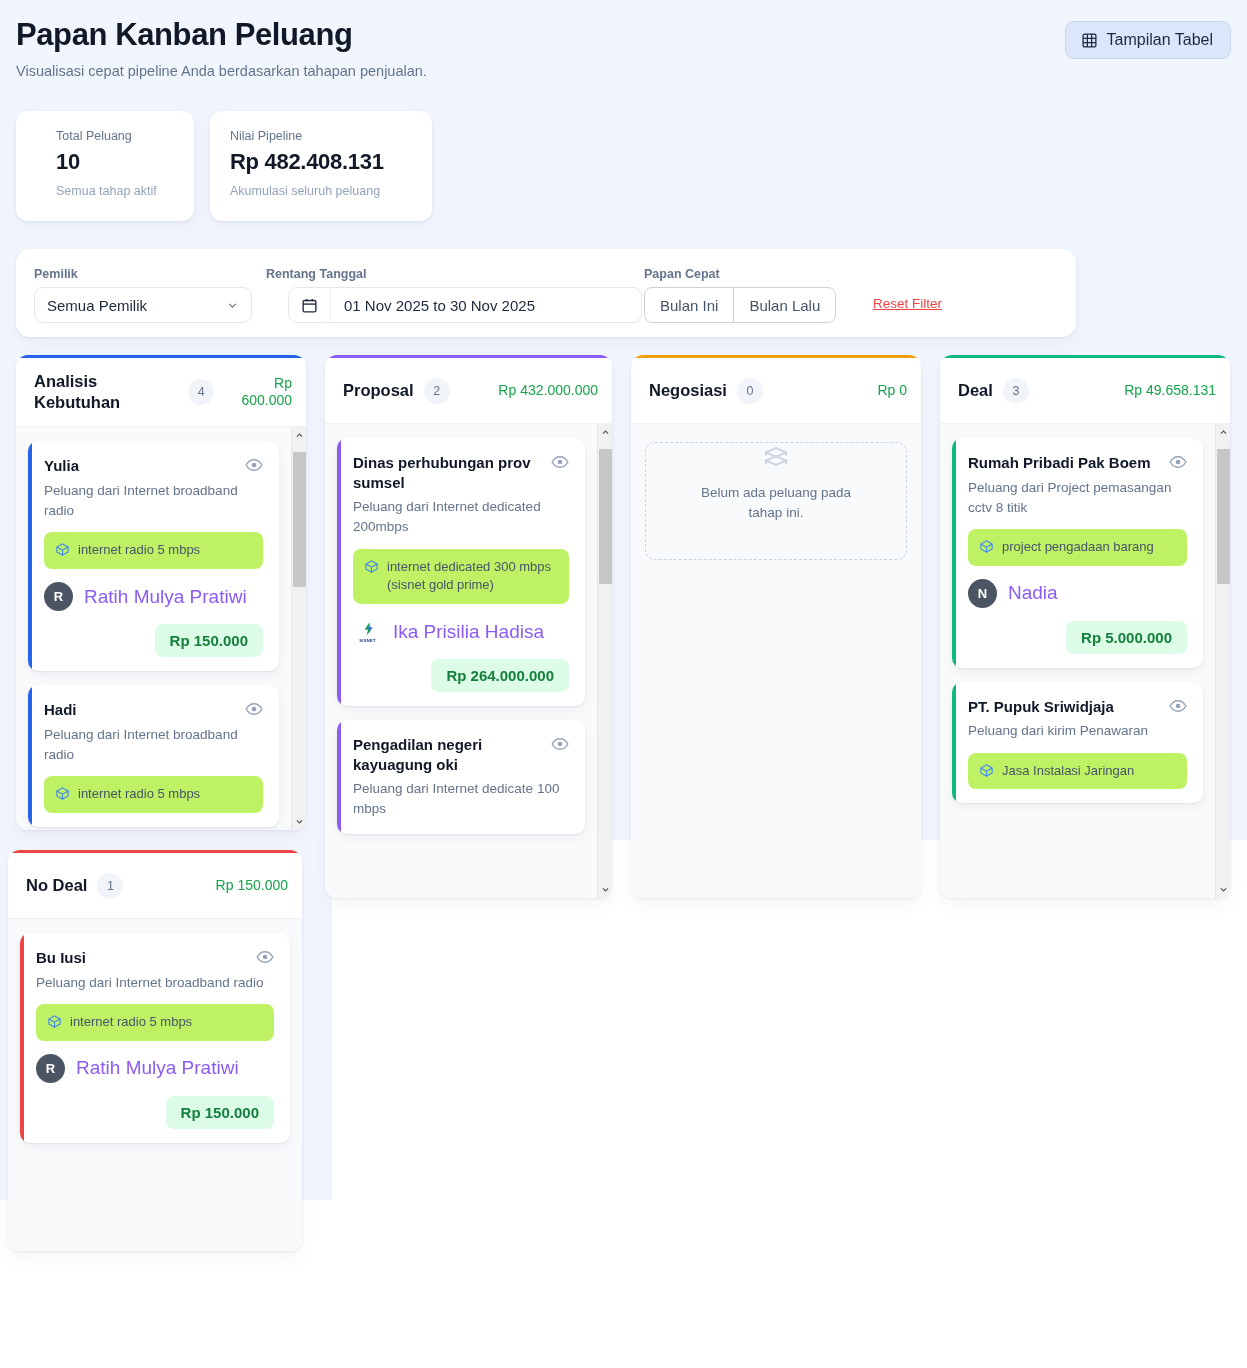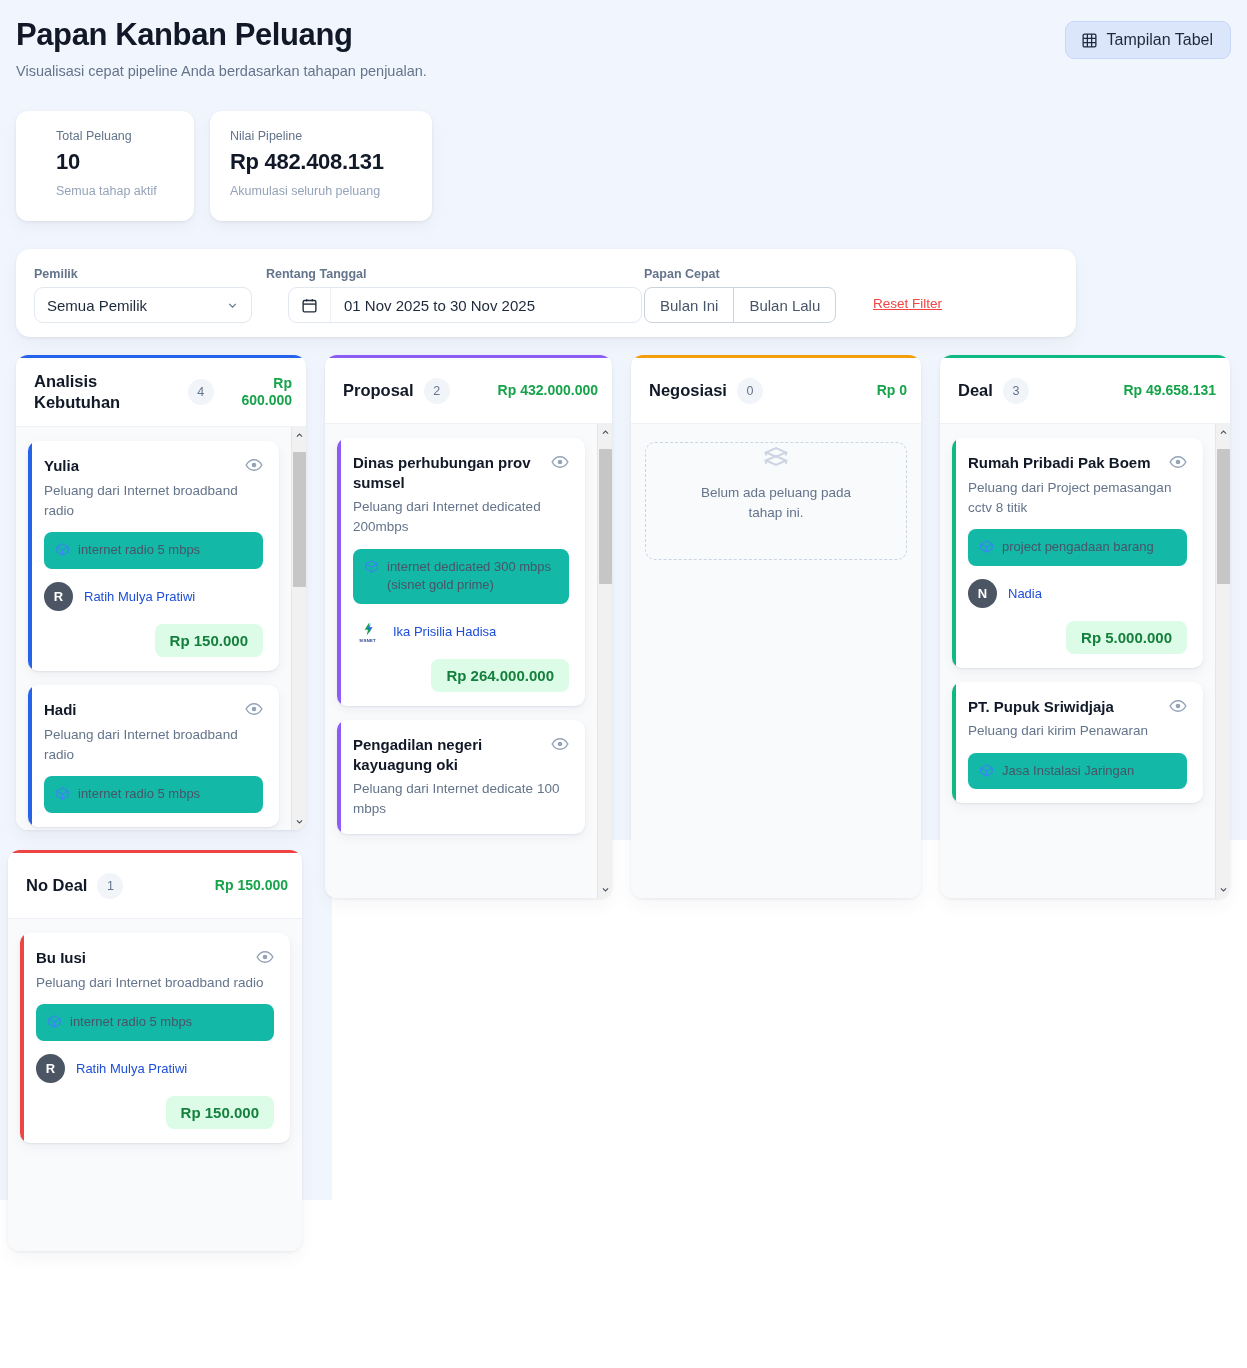--- a/index.html
+++ b/index.html
@@ -208,21 +208,21 @@
     border-radius: 50%;
     background: #f1f5f9;
     color: #64748b;
     font-size: 12.5px;
     display: flex; align-items: center; justify-content: center;
     flex-shrink: 0;
   }
   .col-total {
     margin-left: auto;
     font-size: 14px;
-    font-weight: bold;
+    font-weight: normal;
     color: #16a34a;
     text-align: right;
     line-height: 1.25;
   }
   .col-body {
     position: relative;
     background: #f8fafc;
     padding: 14px 12px 0 12px;
     overflow: hidden;
   }
@@ -290,21 +290,21 @@
   }
   .eye-btn svg { width: 18px; height: 18px; display: block; }
   .card-desc {
     font-size: 13.5px;
     color: #64748b;
     line-height: 1.5;
     margin-top: 5px;
   }
   .product-tag {
     margin-top: 11px;
-    background: #14b8a6;
+    background: #bef264;
     border-radius: 8px;
     padding: 9px 11px;
     display: flex;
     align-items: flex-start;
     gap: 8px;
   }
   .box-icon { width: 15px; height: 15px; flex-shrink: 0; margin-top: 1px; display:block; }
   .product-name {
     font-size: 13px;
     color: #475569;
@@ -333,21 +333,21 @@
     align-items: center; justify-content: center;
   }
   .avatar-logo svg { width: 16px; height: 16px; display: block; }
   .avatar-logo .logo-text {
     font-size: 4.2px;
     font-weight: bold;
     color: #1e3a8a;
     letter-spacing: 0.2px;
     margin-top: 1px;
   }
-  .owner-name { font-size: 13px; color: #1d4ed8; }
+  .owner-name { font-size: 19px; color: #8b5cf6; }
   .price-row { display: flex; justify-content: flex-end; margin-top: 13px; }
   .price-badge {
     background: #dcfce7;
     color: #15803d;
     font-size: 15px;
     font-weight: bold;
     border-radius: 8px;
     padding: 8px 15px;
   }
 

